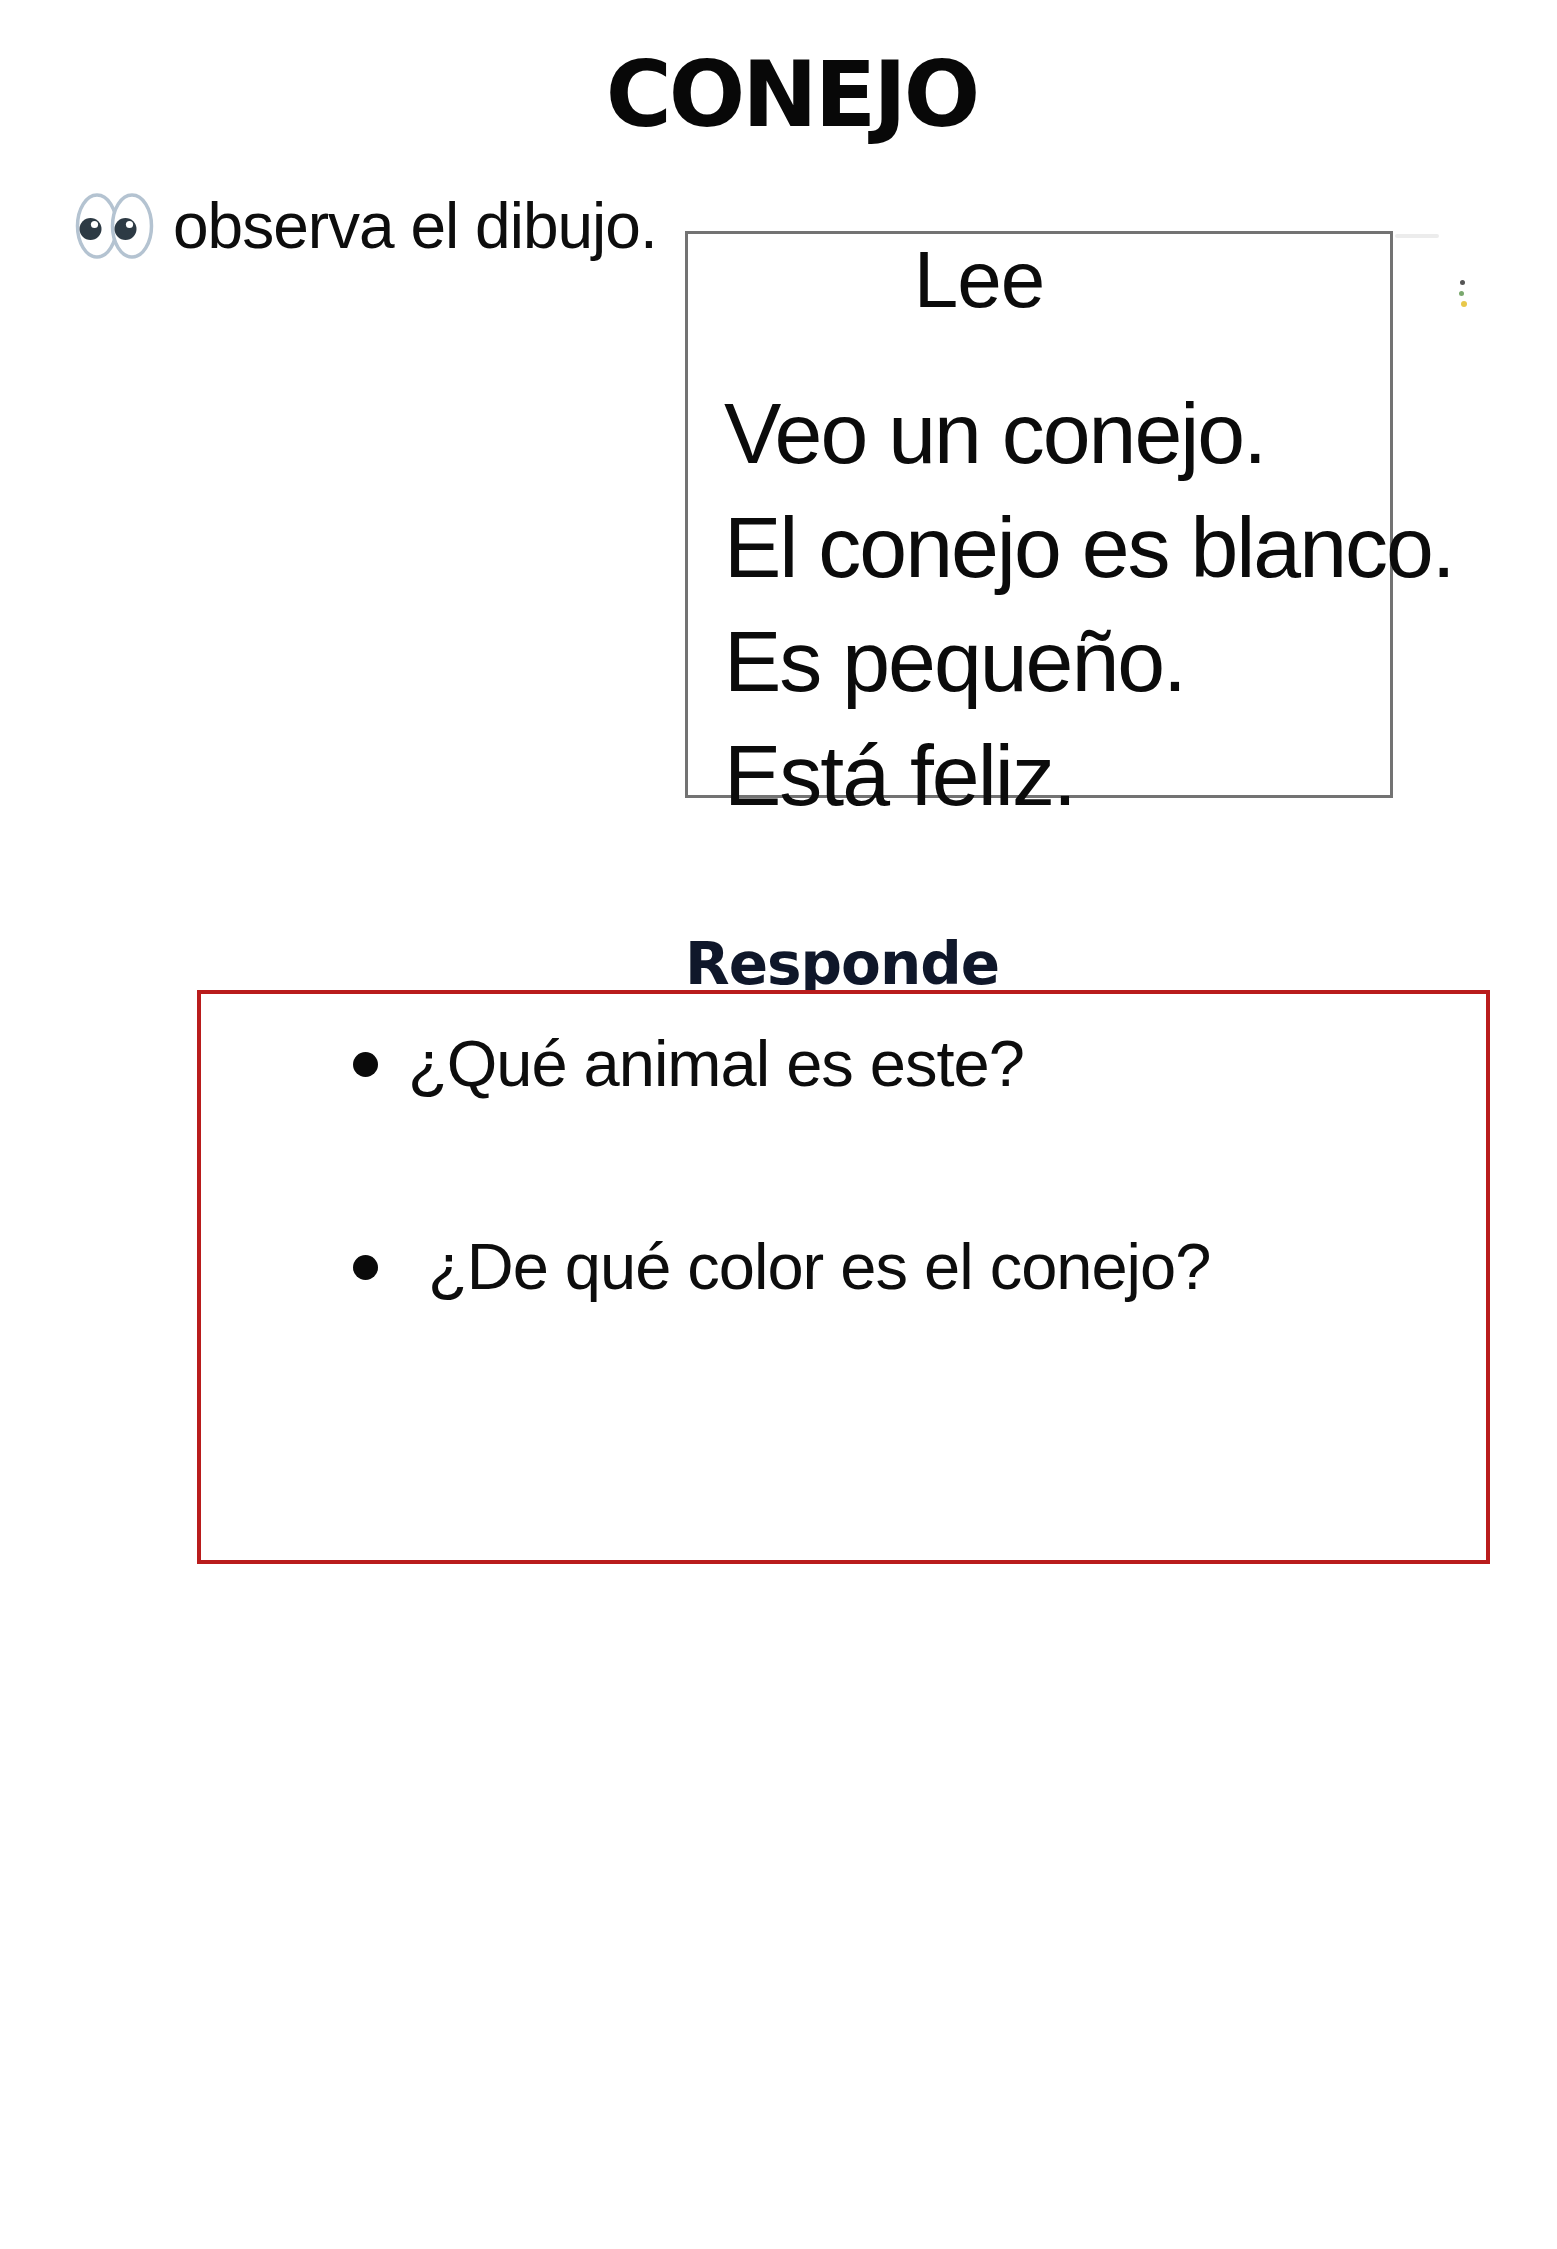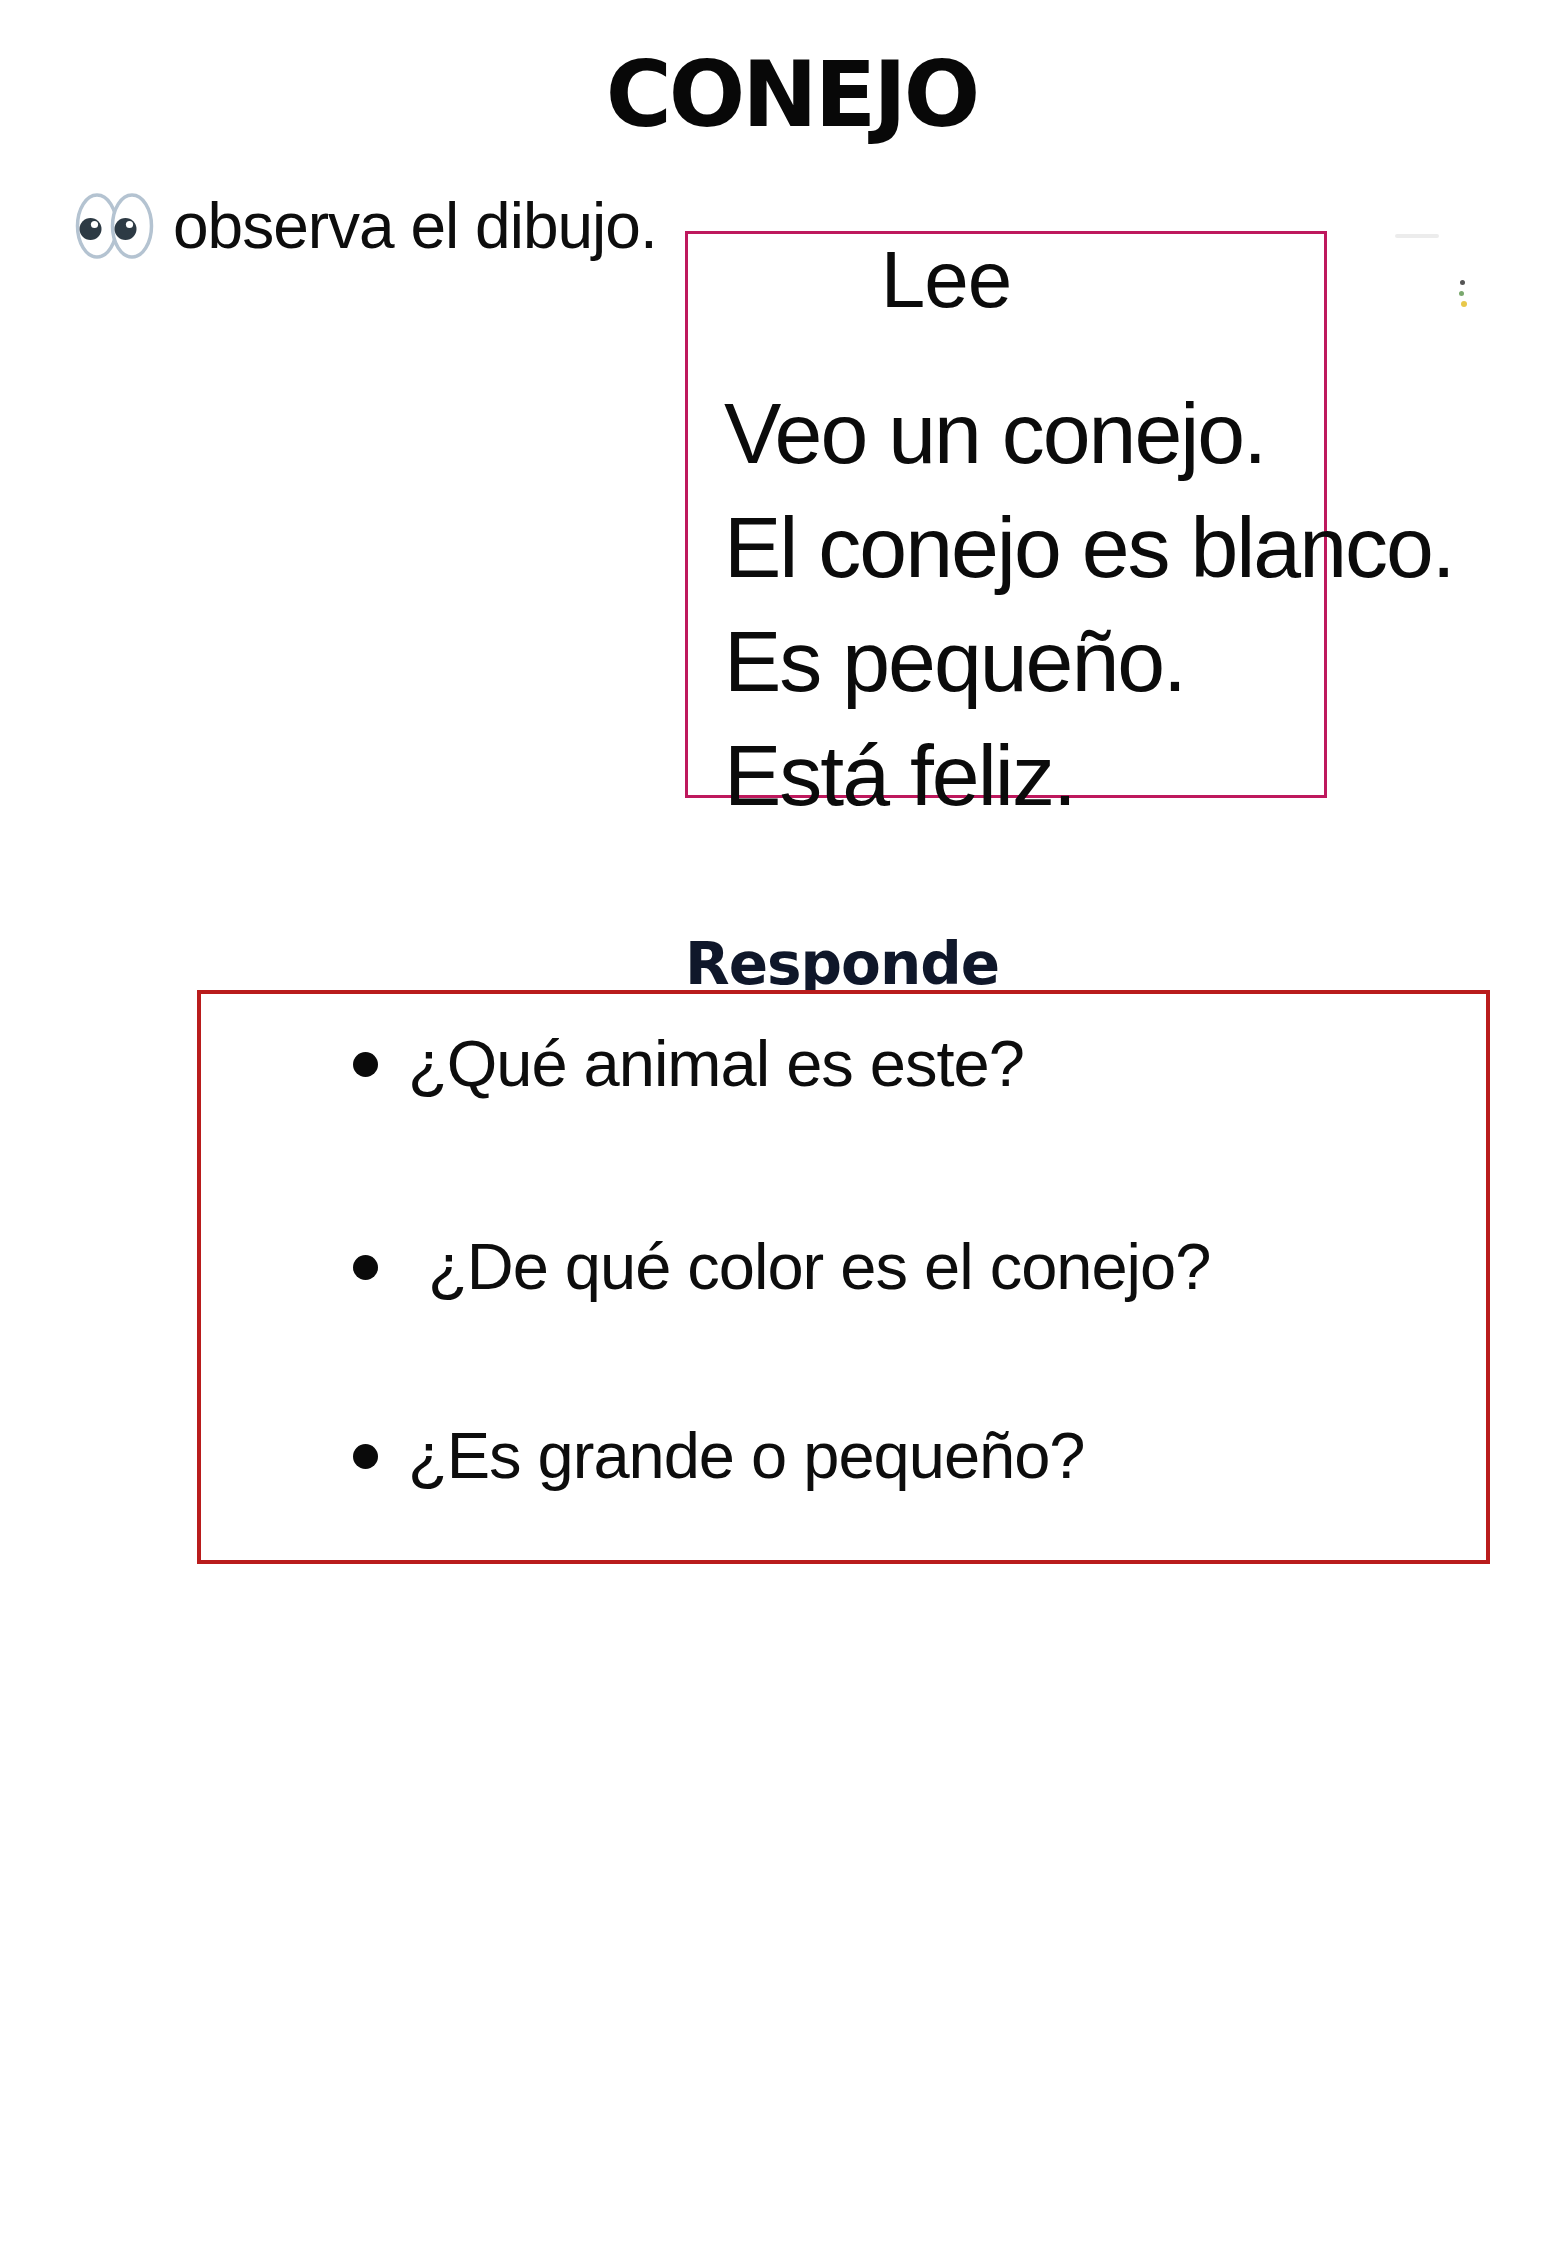--- a/index.html
+++ b/index.html
@@ -24,23 +24,23 @@
   .instruction-row{position:absolute;top:190px;left:62px;height:70px;}
   .eyes-icon{position:absolute;left:0;top:2px;}
   .instruction-text{
     position:absolute;left:98px;top:4px;
     white-space:nowrap;
     font-size:64px;line-height:64px;letter-spacing:-1px;
     font-weight:400;color:#0d0d0d;text-align:center;
   }
   .reading-box{
     position:absolute;left:672px;top:231px;
-    width:642px;height:567px;
+    width:708px;height:567px;
     box-sizing:border-box;
-    border:3px solid #be185d;
+    border:3px solid #737373;
     background:#ffffff;
   }
   .lee-heading{
     margin-top:4px;
     padding-right:120px;
     text-align:center;
     font-size:80px;line-height:84px;
     letter-spacing:-1px;
     color:#0b0b0b;
   }
@@ -125,24 +125,20 @@
 
   <div class="questions-box">
     <div class="question-row q1">
       <span class="bullet-dot"></span>
       <span class="question-text">¿Qué animal es este?</span>
     </div>
     <div class="question-row q2">
       <span class="bullet-dot"></span>
       <span class="question-text">¿De qué color es el conejo?</span>
     </div>
-    <div class="question-row q3">
-      <span class="bullet-dot"></span>
-      <span class="question-text">¿Es grande o pequeño?</span>
-    </div>
   </div>
 
   <div class="artifact smudge" style="left:1382px;top:234px;width:44px;height:4px;background:#ececec;"></div>
   <div class="artifact" style="left:1447px;top:280px;width:5px;height:5px;background:#555555;"></div>
   <div class="artifact" style="left:1446px;top:291px;width:5px;height:5px;background:#7aa86e;"></div>
   <div class="artifact" style="left:1448px;top:301px;width:6px;height:6px;background:#e8c84a;"></div>
 
 </div>
 
 </body></html>

